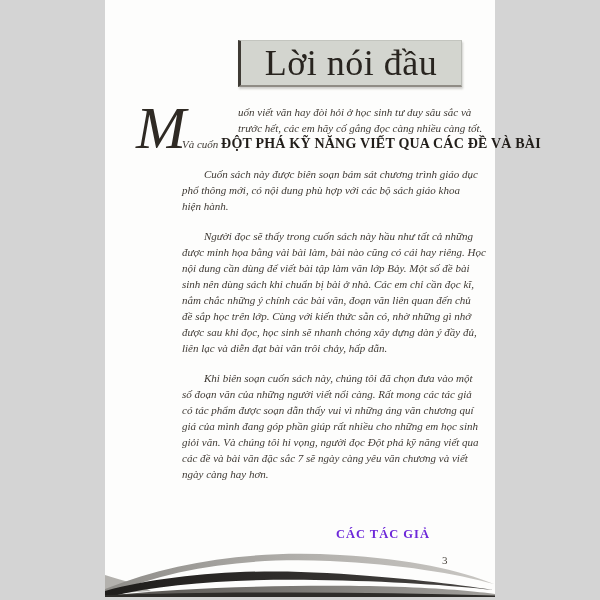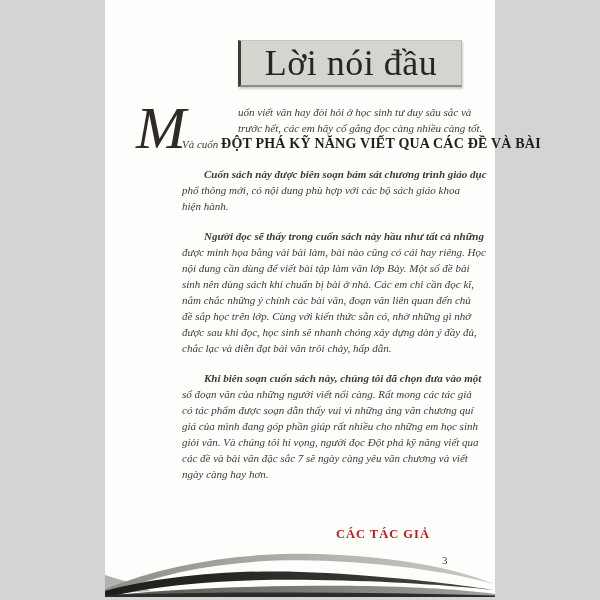--- a/index.html
+++ b/index.html
@@ -33,27 +33,27 @@
   .para.has-drop{position:relative;}
   .dropcap{
     position:absolute;left:-2px;top:1px;
     font-size:60px;line-height:46px;font-style:italic;color:#2f2a24;
   }
   .line{
     height:16px;line-height:16px;white-space:nowrap;
     text-align:justify;text-align-last:justify;margin-left:44px;
   }
   .line.drop{padding-left:56px;}
-  .line.indent{padding-left:22px;font-weight:bold;}
+  .line.indent{padding-left:22px;}
   .line.last{text-align-last:left;}
   .b{font-style:normal;font-weight:bold;font-size:14px;letter-spacing:.2px;color:#221e1a;}
   
   .signature{
     position:absolute;left:33px;top:527px;width:292px;text-align:right;
-    font-weight:bold;font-style:normal;font-size:12.5px;letter-spacing:1px;color:#b91c1c;
+    font-weight:bold;font-style:normal;font-size:12.5px;letter-spacing:1px;color:#6d28d9;
   }
   .pagenum{
     position:absolute;left:337px;top:554px;font-size:11px;color:#49443d;
   }
   
   .swoosh{position:absolute;left:0;bottom:0;width:390px;height:58px;display:block;}
 </style>
 </head>
 <body>
 
@@ -77,21 +77,21 @@
           <div class="line last"><span>hiện hành.</span></div>
         </div>
         <div class="para">
           <div class="line indent"><span>Người đọc sẽ thấy trong cuốn sách này hầu như tất cả những</span></div>
           <div class="line"><span>được minh họa bằng vài bài làm, bài nào cũng có cái hay riêng. Học</span></div>
           <div class="line"><span>nội dung cần dùng để viết bài tập làm văn lớp Bảy. Một số đề bài</span></div>
           <div class="line"><span>sinh nên dùng sách khi chuẩn bị bài ở nhà. Các em chỉ cần đọc kĩ,</span></div>
           <div class="line"><span>nắm chắc những ý chính các bài văn, đoạn văn liên quan đến chủ</span></div>
           <div class="line"><span>đề sắp học trên lớp. Cùng với kiến thức sẵn có, nhờ những gì nhớ</span></div>
           <div class="line"><span>được sau khi đọc, học sinh sẽ nhanh chóng xây dựng dàn ý đầy đủ,</span></div>
-          <div class="line last"><span>chắc lạc và diễn đạt bài văn trôi chảy, hấp dẫn.</span></div>
+          <div class="line last"><span>liên lạc và diễn đạt bài văn trôi chảy, hấp dẫn.</span></div>
         </div>
         <div class="para">
           <div class="line indent"><span>Khi biên soạn cuốn sách này, chúng tôi đã chọn đưa vào một</span></div>
           <div class="line"><span>số đoạn văn của những người viết nổi càng. Rất mong các tác giả</span></div>
           <div class="line"><span>có tác phẩm được soạn dẫn thấy vui vì những áng văn chương quí</span></div>
           <div class="line"><span>giá của mình đang góp phần giúp rất nhiều cho những em học sinh</span></div>
           <div class="line"><span>giỏi văn. Và chúng tôi hi vọng, người đọc Đột phá kỹ năng viết qua</span></div>
           <div class="line"><span>các đề và bài văn đặc sắc 7 sẽ ngày càng yêu văn chương và viết</span></div>
           <div class="line last"><span>ngày càng hay hơn.</span></div>
         </div>

